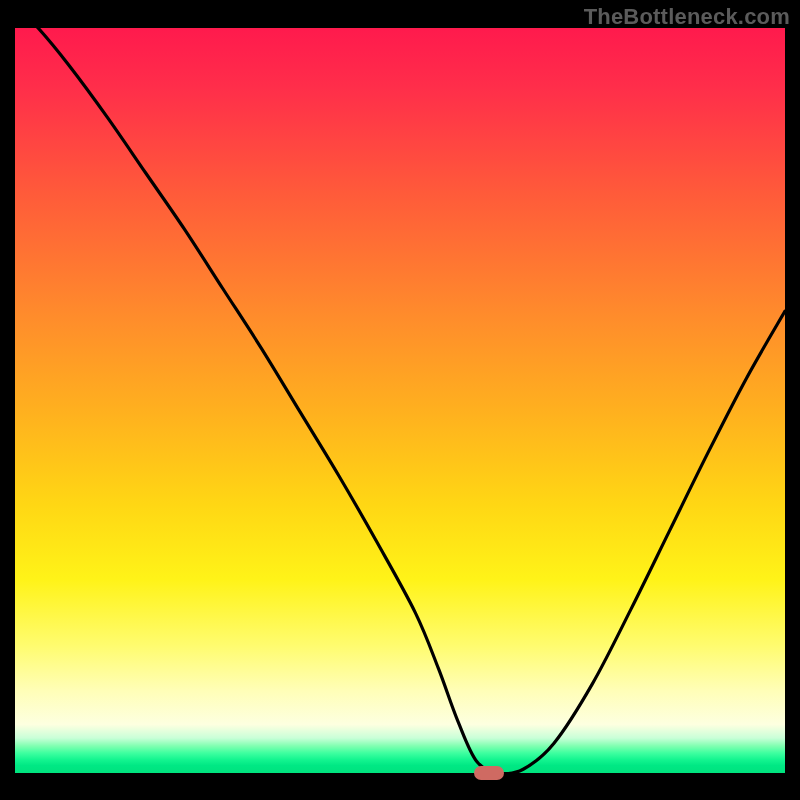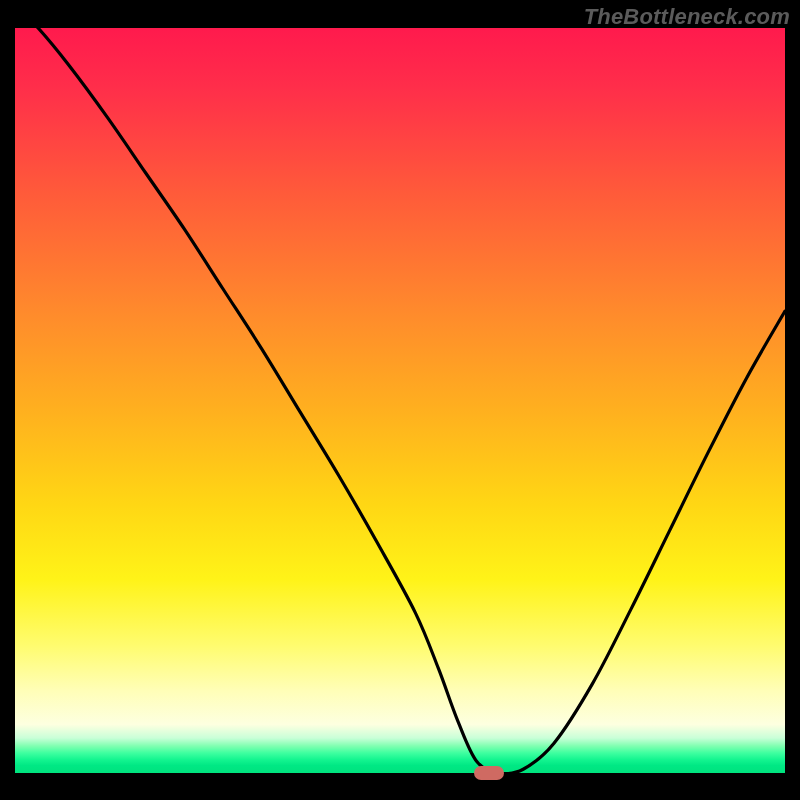--- a/index.html
+++ b/index.html
@@ -19,21 +19,20 @@
   }
   .watermark {
     position: absolute;
     top: 4px;
     right: 10px;
     color: #5b5b5b;
     font-size: 22px;
     font-weight: 600;
     letter-spacing: 0.2px;
     z-index: 10;
-    font-style: italic;
   }
   .plot-outer {
     position: absolute;
     left: 15px;
     top: 28px;
     width: 770px;
     height: 757px;
     background: #000;
   }
   .plot-gradient {

